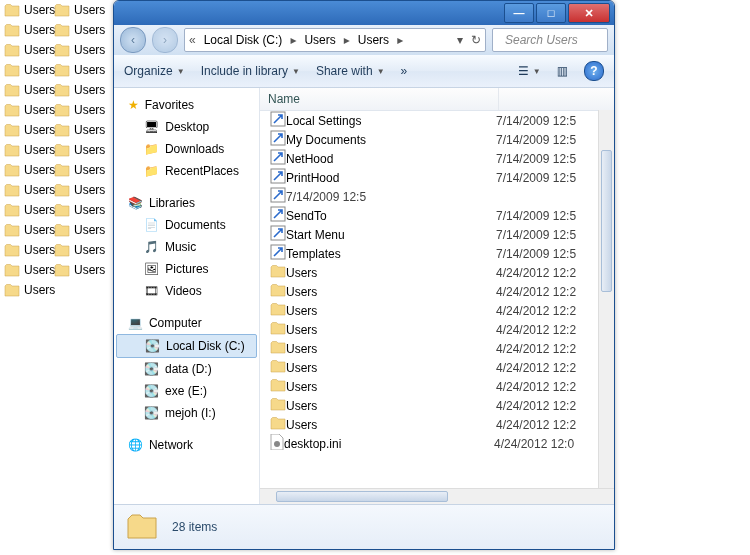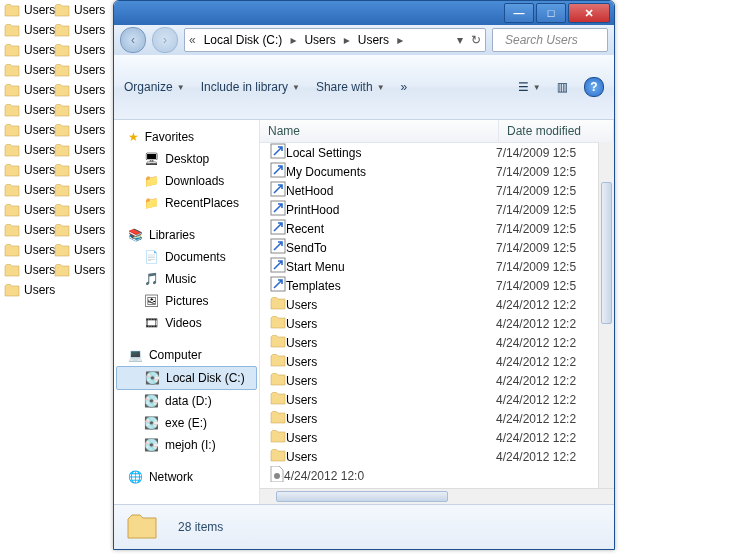--- a/index.html
+++ b/index.html
@@ -14,21 +14,21 @@
 .tbtn.min{background:linear-gradient(#5a9be0,#3d7ac8)}
 .tbtn.max{background:linear-gradient(#5a9be0,#3d7ac8)}
 .tbtn.close{background:linear-gradient(#e07070,#c83030);width:40px}
 .addr{height:30px;background:linear-gradient(#e8f0fa,#d0e0f2);display:flex;align-items:center;padding:0 6px;gap:6px}
 .navbtn{width:24px;height:24px;border-radius:12px;background:radial-gradient(#cfe0f2,#9ab8d8);border:1px solid #7a9ac0;display:flex;align-items:center;justify-content:center;color:#5a7a9a}
 .navbtn.disabled{opacity:.6}
 .abox{flex:1;height:22px;background:#fff;border:1px solid #a0b0c8;border-radius:2px;display:flex;align-items:center;font-size:12px;overflow:hidden}
 .abox .seg,.abox .arrow{padding:0 4px;color:#000}
 .abox .arrow{color:#555}
 .sbox{width:90px;height:22px;background:#fff;border:1px solid #a0b0c8;border-radius:2px;display:flex;align-items:center;padding:0 12px;color:#888;font-style:italic}
-.toolbar{height:32px;background:linear-gradient(#f7fbff,#e4edf8 48%,#dde8f5 52%,#eaf1fb);border-bottom:1px solid #c7d4e4;display:flex;align-items:center;padding:16px 10px;gap:16px}
+.toolbar{height:32px;background:linear-gradient(#f7fbff,#e4edf8 48%,#dde8f5 52%,#eaf1fb);border-bottom:1px solid #c7d4e4;display:flex;align-items:center;padding:0 10px;gap:16px}
 .tbitem{color:#1f3b5a;display:flex;align-items:center;gap:4px}
 .spacer{flex:1}
 .body{flex:1;display:flex;overflow:hidden}
 .nav{width:145px;background:#fff;border-right:1px solid #e0e6ee;overflow-y:auto;padding:6px 0}
 .navgroup{margin-bottom:10px}
 .navhead,.navitem{display:flex;align-items:center;padding:2px 6px 2px 14px;gap:6px;height:18px}
 .navitem{padding-left:30px}
 .navitem.sel{background:#d6e7f7;border:1px solid #8fb8e0;border-radius:2px;margin:0 2px;padding-left:28px}
 .list{flex:1;display:flex;flex-direction:column;overflow:hidden;position:relative}
 .cols{height:22px;border-bottom:1px solid #e0e6ee;display:flex;align-items:center;background:linear-gradient(#fdfdfd,#f0f3f7);font-size:12px;color:#355}
@@ -36,21 +36,21 @@
 .col.name{width:222px}
 .col.date{flex:1}
 .rows{flex:1;overflow:hidden}
 .row{display:flex;align-items:center;height:19px;padding-left:10px;}
 .row .rn{width:210px;overflow:hidden;white-space:nowrap}
 .row .rd{color:#404040}
 .vscroll{position:absolute;right:0;top:22px;bottom:15px;width:15px;background:#f0f0f0;border-left:1px solid #ddd}
 .vthumb{position:absolute;left:2px;right:2px;top:40px;height:140px;background:linear-gradient(90deg,#e8eef6,#c8d6e8);border:1px solid #a8bed8;border-radius:2px}
 .hscroll{height:15px;background:#f0f0f0;border-top:1px solid #ddd;position:relative}
 .hthumb{position:absolute;top:2px;bottom:2px;left:16px;width:170px;background:linear-gradient(#e8eef6,#c8d6e8);border:1px solid #a8bed8;border-radius:2px}
-.status{height:44px;background:linear-gradient(#f4f8fd,#e6eef8);border-top:1px solid #c7d4e4;display:flex;align-items:center;padding:0 12px;gap:20px;color:#2a4a6a}
+.status{height:44px;background:linear-gradient(#f4f8fd,#e6eef8);border-top:1px solid #c7d4e4;display:flex;align-items:center;padding:0 12px;gap:14px;color:#2a4a6a}
 .bigfolder{width:32px;height:32px}
 .tri{font-size:8px;color:#555}
 .starico{color:#f0b000}
 .help{width:18px;height:18px;border-radius:9px;background:radial-gradient(#6fb0ee,#2a6acc);color:#fff;display:flex;align-items:center;justify-content:center;font-weight:bold;font-size:12px;border:1px solid #1b4f8f}
 </style>
 </head>
 <body>
 
 <div class="desktop">
   <div class="dcol" id="dcol1">
@@ -354,21 +354,20 @@
         <div class="navhead">
             <span>🌐</span>
             <span>Network</span>
           </div>
       </div>
     </div>
 
     <div class="list">
       <div class="cols">
         <div class="col name">Name</div>
-        <div class="col date">Date modified</div>
       </div>
       <div class="rows" id="rows">
           <div class="row">
             <span><svg width="16" height="16" viewBox="0 0 16 16">
                 <rect x="1" y="1" width="14" height="14" fill="#fff" stroke="#888"></rect>
                 <path d="M4 12 L12 4 M8 4 h4 v4" stroke="#2a6acc" fill="none" stroke-width="1.6"></path>
               </svg></span>
             <span class="rn">Local Settings</span>
             <span class="rd">7/14/2009 12:5</span>
           </div>
@@ -394,21 +393,20 @@
                 <path d="M4 12 L12 4 M8 4 h4 v4" stroke="#2a6acc" fill="none" stroke-width="1.6"></path>
               </svg></span>
             <span class="rn">PrintHood</span>
             <span class="rd">7/14/2009 12:5</span>
           </div>
           <div class="row">
             <span><svg width="16" height="16" viewBox="0 0 16 16">
                 <rect x="1" y="1" width="14" height="14" fill="#fff" stroke="#888"></rect>
                 <path d="M4 12 L12 4 M8 4 h4 v4" stroke="#2a6acc" fill="none" stroke-width="1.6"></path>
               </svg></span>
-            <span class="rn">Recent</span>
             <span class="rd">7/14/2009 12:5</span>
           </div>
           <div class="row">
             <span><svg width="16" height="16" viewBox="0 0 16 16">
                 <rect x="1" y="1" width="14" height="14" fill="#fff" stroke="#888"></rect>
                 <path d="M4 12 L12 4 M8 4 h4 v4" stroke="#2a6acc" fill="none" stroke-width="1.6"></path>
               </svg></span>
             <span class="rn">SendTo</span>
             <span class="rd">7/14/2009 12:5</span>
           </div>
@@ -489,20 +487,21 @@
                 <path d="M2 6 l3 -3 h8 l3 3 h14 v20 h-28 z" fill="#f6d98a" stroke="#caa24a"></path>
               </svg></span>
             <span class="rn">Users</span>
             <span class="rd">4/24/2012 12:2</span>
           </div>
           <div class="row">
             <span><svg width="14" height="16" viewBox="0 0 14 16">
                 <path d="M1 0 h8 l4 4 v12 h-12 z" fill="#fff" stroke="#aaa"></path>
                 <circle cx="7" cy="10" r="3" fill="#888"></circle>
               </svg></span>
+            <span class="rn">desktop.ini</span>
             <span class="rd">4/24/2012 12:0</span>
           </div>
         </div>
       <div class="vscroll">
           <div class="vthumb"></div>
         </div>
       <div class="hscroll">
           <div class="hthumb"></div>
         </div>
     </div>

